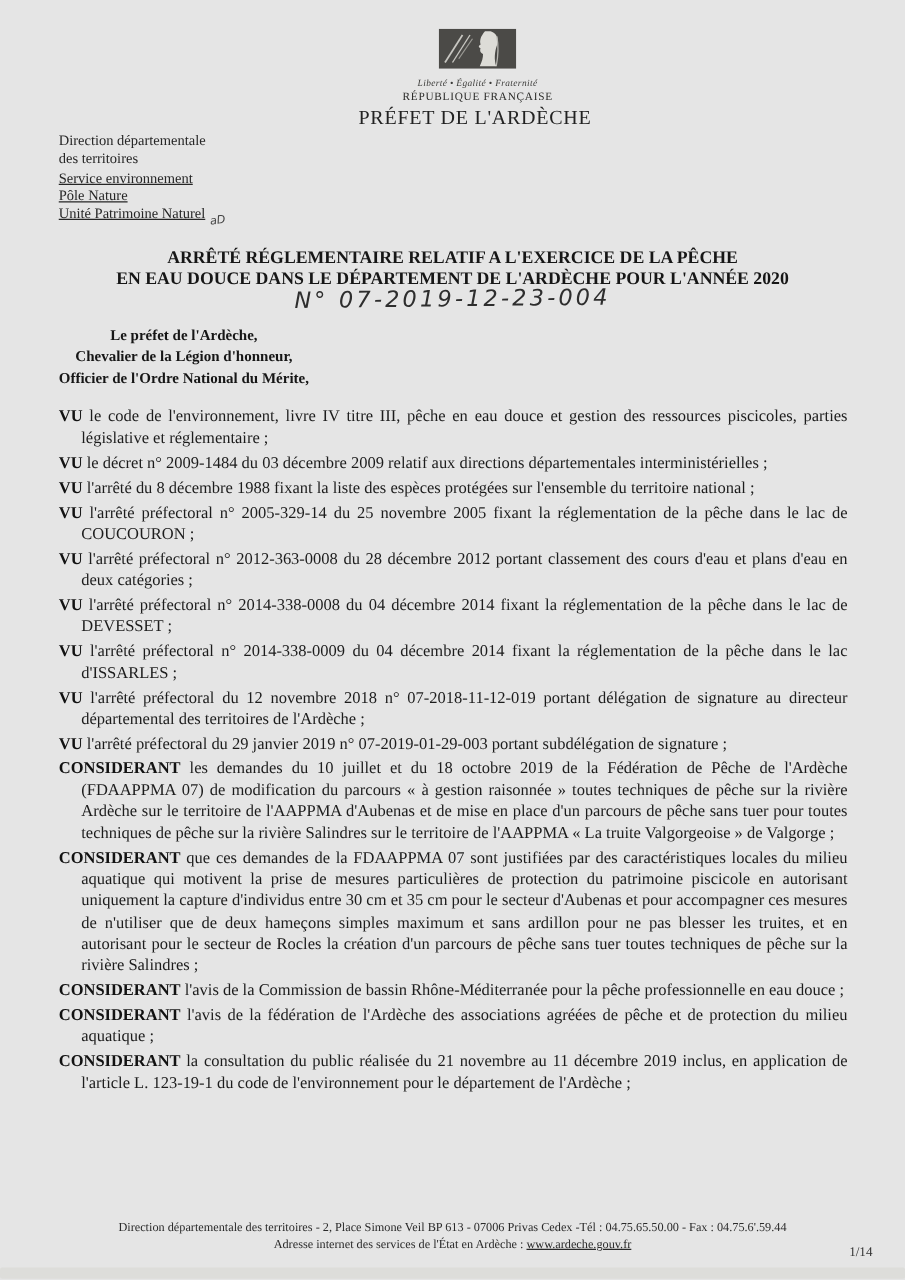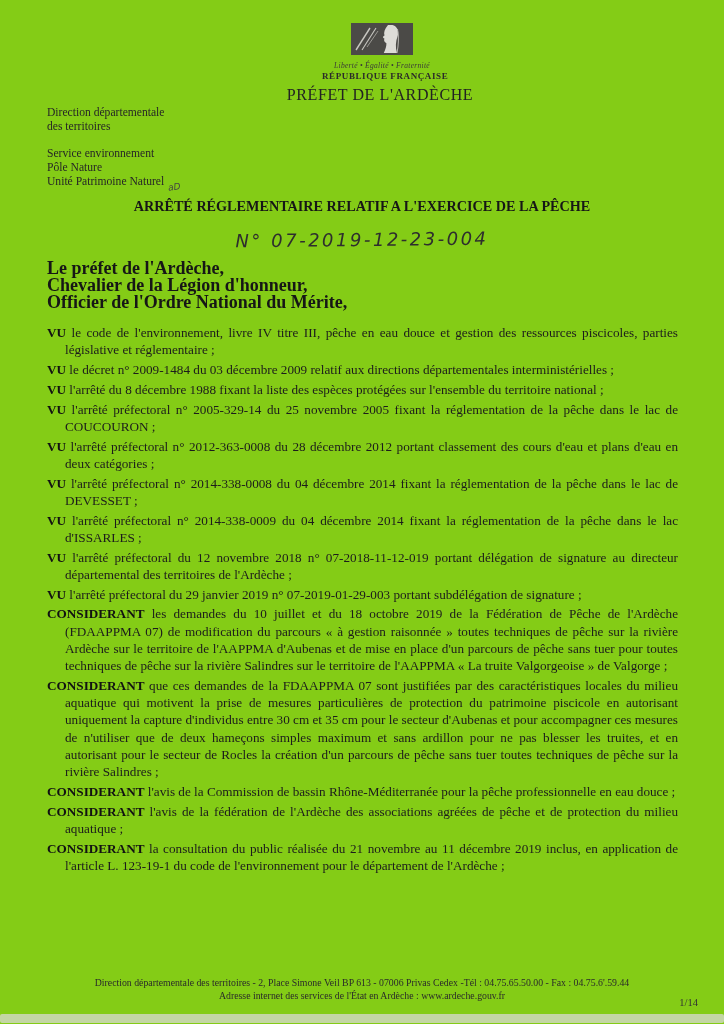--- a/index.html
+++ b/index.html
@@ -1,70 +1,70 @@
 <!DOCTYPE html>
 <html><head>
 <meta charset="utf-8">
 <style>
   html,body{margin:0;padding:0;background:#ffffff;}
   .page{
     position:relative;
     width:724px;height:1024px;
-    background:#84cc16;
+    background:#e5e5e5;
     font-family:"Liberation Serif", serif;
     color:#1d1d1d;
     overflow:hidden;
   }
   
   .logo-wrap{position:absolute;left:322px;top:23px;width:120px;text-align:center;}
   .logo-block{display:inline-block;width:62px;height:32px;}
   .logo-motto{font-size:7.5px;font-style:italic;color:#3a3a38;letter-spacing:.3px;margin-top:2px;white-space:nowrap;}
-  .logo-republic{font-size:9px;font-weight:bold;letter-spacing:.6px;color:#2b2b29;margin-top:1px;white-space:nowrap;}
+  .logo-republic{font-size:9px;font-weight:normal;letter-spacing:.6px;color:#2b2b29;margin-top:1px;white-space:nowrap;}
   .prefet-line{
     position:absolute;top:86px;left:0;right:0;
     text-align:center;transform:translateX(18px);
     font-size:16px;letter-spacing:.6px;color:#222;
   }
   .sender{position:absolute;left:47px;top:106px;font-size:11.6px;line-height:14px;color:#262626;}
-  .sender-group2{margin-top:13px;}
+  .sender-group2{margin-top:2px;text-decoration:underline;}
   .hand-mark{
     font-family:"DejaVu Sans",sans-serif;font-style:italic;font-size:9px;color:#444;
     position:relative;top:5px;left:4px;display:inline-block;transform:rotate(-8deg);
   }
   
   .doc-title{
     position:absolute;top:198px;left:0;right:0;text-align:center;
     font-weight:bold;font-size:14.2px;line-height:16.5px;color:#161616;
   }
   .arrete-number{
     position:absolute;top:229px;left:0;right:0;text-align:center;
     font-family:"DejaVu Sans",sans-serif;font-style:italic;
     font-size:18px;letter-spacing:2.5px;color:#2e2e2e;
     transform:rotate(-.6deg);
   }
   
   .salutation{
     position:absolute;left:47px;top:260px;
-    font-weight:bold;font-size:18px;line-height:17px;color:#161616;
+    font-weight:bold;font-size:12px;line-height:17px;color:#161616;text-align:center;
   }
   
   .clauses{position:absolute;left:47px;width:631px;top:324px;}
   .clause{
     margin:0 0 2.5px 0;
     padding-left:18px;text-indent:-18px;
     text-align:justify;
     font-size:13.2px;line-height:17.25px;color:#1c1c1c;
   }
   .clause b{color:#121212;}
   
   .footer{
     position:absolute;left:0;right:0;top:976px;text-align:center;
     font-size:9.8px;line-height:13px;color:#2a2a2a;
   }
-  .footer .url{}
+  .footer .url{text-decoration:underline;}
   .page-number{
     position:absolute;right:26px;top:997px;
     font-size:10.5px;color:#333;
   }
   .scan-band{
     position:absolute;left:0;right:0;bottom:1px;height:9px;
     background:#d9d9d6;opacity:.75;border-radius:2px;
   }
 </style>
 </head>
@@ -94,20 +94,21 @@
     <div>des territoires</div>
     <div class="sender-group2">
       <div>Service environnement</div>
       <div>Pôle Nature</div>
       <div><span>Unité Patrimoine Naturel</span><span class="hand-mark">aD</span></div>
     </div>
   </div>
 
   <div class="doc-title">
     <div>ARRÊTÉ  RÉGLEMENTAIRE RELATIF A L'EXERCICE DE LA PÊCHE</div>
+    <div>EN EAU DOUCE DANS LE DÉPARTEMENT DE L'ARDÈCHE POUR L'ANNÉE 2020</div>
   </div>
   <div class="arrete-number">N° 07-2019-12-23-004</div>
 
   <div class="salutation">
     <div>Le préfet de l'Ardèche,</div>
     <div>Chevalier de la Légion d'honneur,</div>
     <div>Officier de l'Ordre National du Mérite,</div>
   </div>
 
   <div class="clauses">

